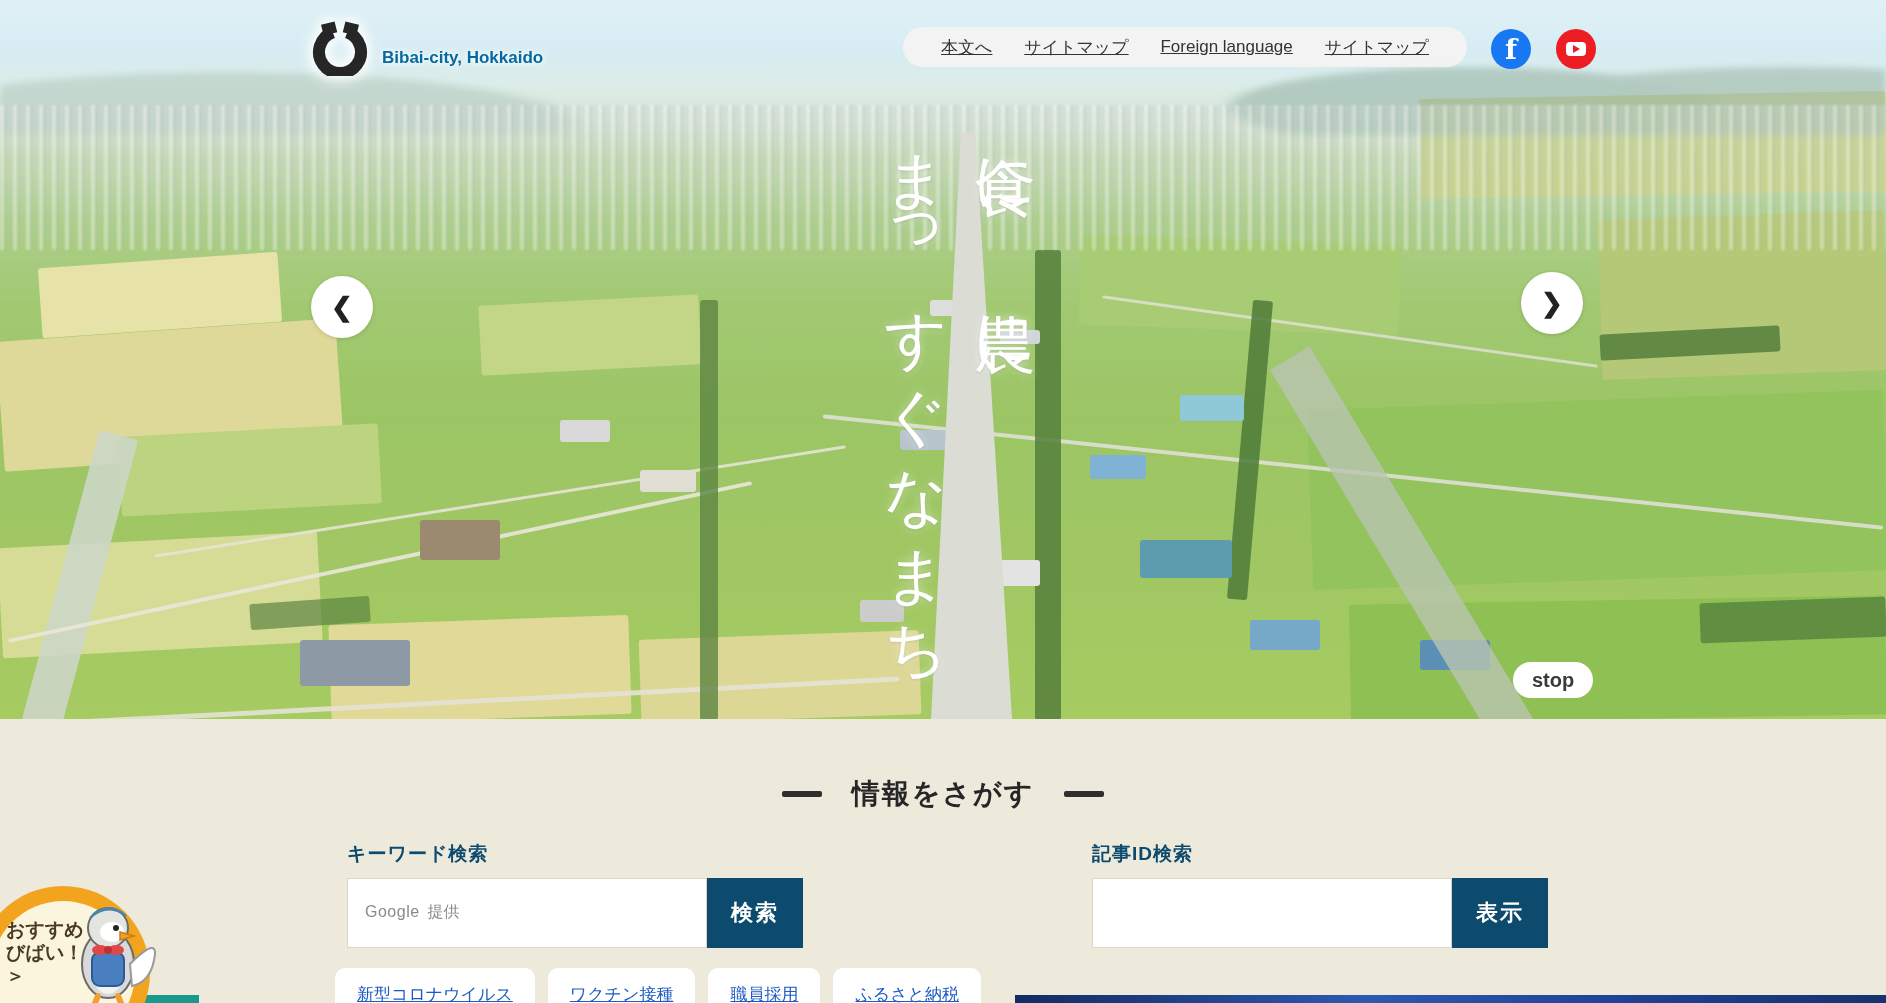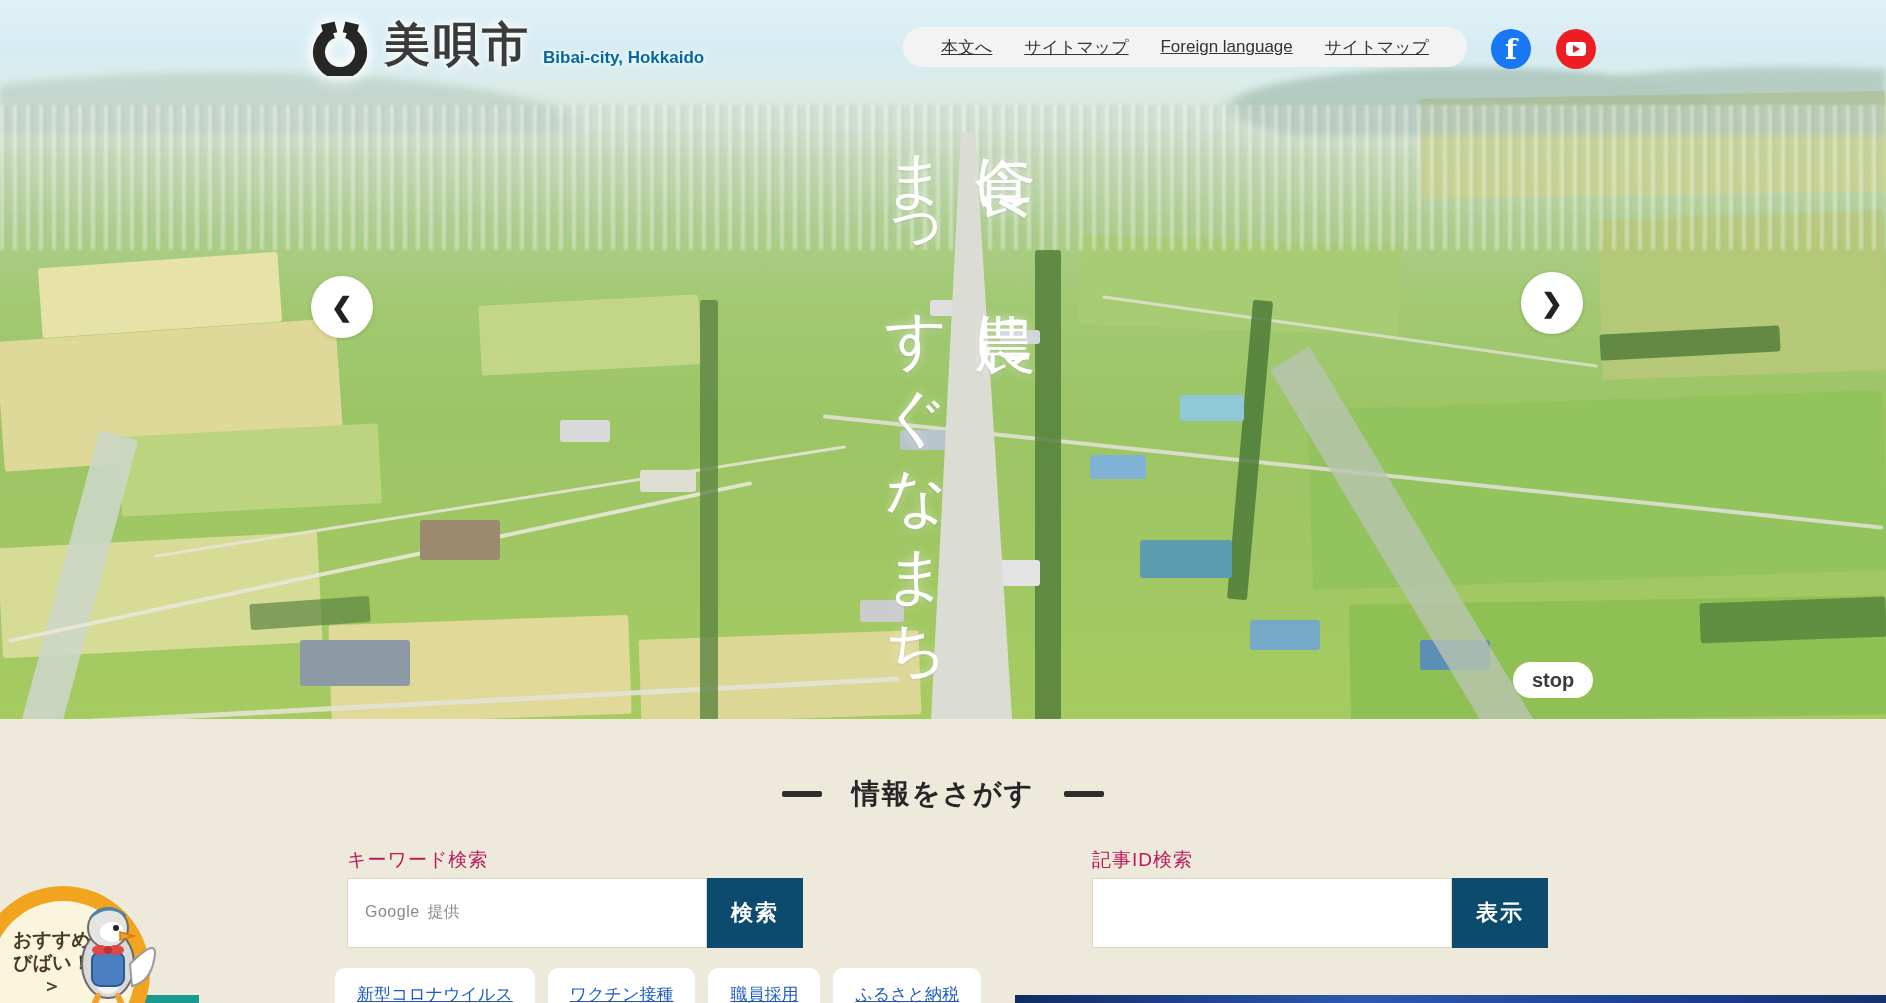--- a/index.html
+++ b/index.html
@@ -53,40 +53,40 @@
   .yt-circle{position:absolute;left:1556px;top:29px;width:40px;height:40px;border-radius:50%;
         background:#ED1D24;display:flex;align-items:center;justify-content:center;cursor:pointer;}
   .yt-rect{width:20px;height:14px;border-radius:4px;background:#fff;display:flex;align-items:center;justify-content:center;}
   .yt-tri{width:0;height:0;border-left:7px solid #ED1D24;border-top:4px solid transparent;border-bottom:4px solid transparent;margin-left:1px;}
 
   
   .search-section{position:absolute;left:0;top:719px;width:1886px;height:284px;background:#EDEADC;}
   .sec-head{position:absolute;left:0;top:56px;width:1886px;display:flex;align-items:center;justify-content:center;gap:30px;}
   .dash{width:40px;height:6px;background:#2e2e2e;border-radius:2px;}
   .sec-title{font-size:28px;font-weight:bold;color:#262626;letter-spacing:2px;}
-  .field-label{position:absolute;top:128px;font-size:19px;font-weight:normal;color:#be185d;letter-spacing:1px;}
+  .field-label{position:absolute;top:122px;font-size:19px;font-weight:bold;color:#0c4a6e;letter-spacing:1px;}
   .input-row{position:absolute;top:159px;height:70px;display:flex;}
   .text-input{width:360px;height:70px;box-sizing:border-box;border:1px solid #dcd7c5;background:#fff;
         padding:0 16px;font-size:18px;color:#333;outline:none;}
   .go-btn{width:96px;height:70px;border:none;background:#0c4a6e;color:#fff;font-size:22px;
         font-weight:bold;cursor:pointer;letter-spacing:2px;font-family:"Liberation Sans",sans-serif;}
   .kw-wrap{position:relative;}
   .kw-placeholder{position:absolute;left:18px;top:24px;pointer-events:none;color:#8a8a8a;}
   .kw-placeholder .brand{font-size:16px;letter-spacing:.5px;}
   .kw-placeholder .prov{font-size:16px;margin-left:8px;}
   .chips{position:absolute;left:335px;top:249px;display:flex;gap:13px;}
   .chip{background:#fff;border-radius:10px;height:52px;display:flex;align-items:center;
         padding:0 22px;cursor:pointer;}
   .chip a{font-size:17px;color:#1D5AC2;text-decoration:underline;white-space:nowrap;}
 
   
   .mascot{position:absolute;left:-24px;top:886px;width:174px;height:174px;border-radius:50%;
         background:#F3A41F;cursor:pointer;z-index:6;}
   .mascot-inner{position:absolute;left:15px;top:15px;width:144px;height:144px;border-radius:50%;background:#FBF5DE;}
-  .mascot-text{position:absolute;left:30px;top:42px;width:92px;text-align:center;
+  .mascot-text{position:absolute;left:30px;top:32px;width:92px;text-align:left;
         font-size:19px;font-weight:bold;color:#4a3a22;line-height:23px;}
   .mascot-bird{position:absolute;left:92px;top:8px;width:92px;height:120px;}
 
   
   .teal-bar{position:absolute;left:9px;top:995px;width:190px;height:8px;background:#1A9A8C;}
   .navy-bar{position:absolute;left:1015px;top:995px;width:871px;height:8px;
         background:linear-gradient(90deg,#122c63,#2d59b0 40%,#1c3f8f 75%,#16336e);}
 </style>
 </head>
 <body>
@@ -154,21 +154,20 @@
       <span>stop</span>
     </div>
   </div>
 
   <div class="logo-wrap">
     <svg class="emblem" viewBox="0 0 60 56">
       <path d="M37.2 12.3 A 21 21 0 1 1 22.8 12.3" fill="none" stroke="#262626" stroke-width="12"></path>
       <rect x="12" y="3" width="14" height="11" fill="#262626" transform="rotate(-14 19 8)"></rect>
       <rect x="34" y="3" width="14" height="11" fill="#262626" transform="rotate(14 41 8)"></rect>
     </svg>
-    <div class="site-name">美唄市</div>
     <div class="site-sub">Bibai-city, Hokkaido</div>
   </div>
 
   <nav class="util-nav">
     <a>本文へ</a>
     <a>サイトマップ</a>
     <a>Foreign language</a>
     <a>サイトマップ</a>
   </nav>
 

